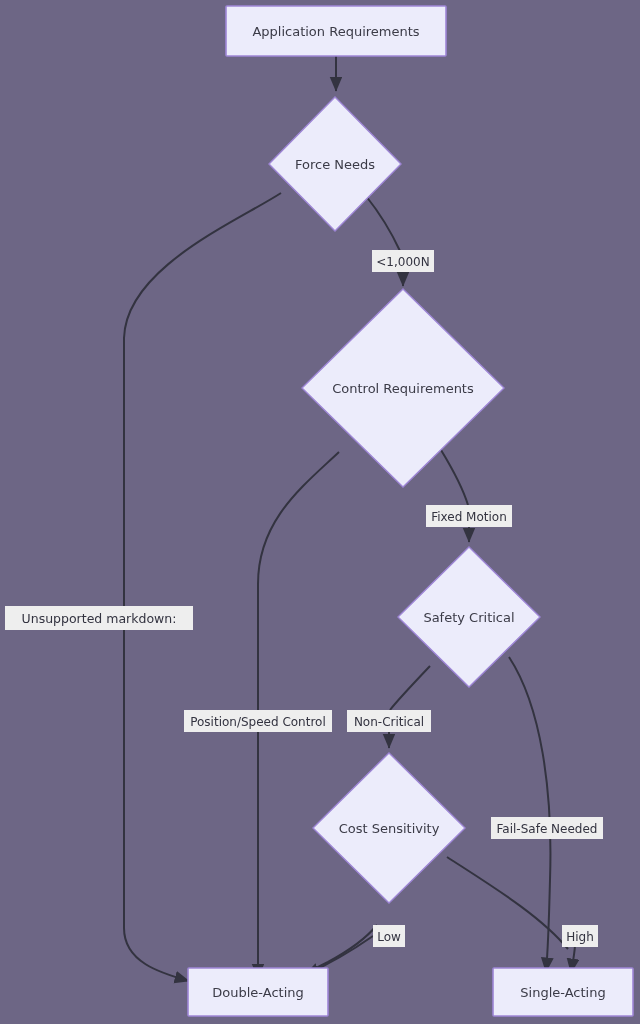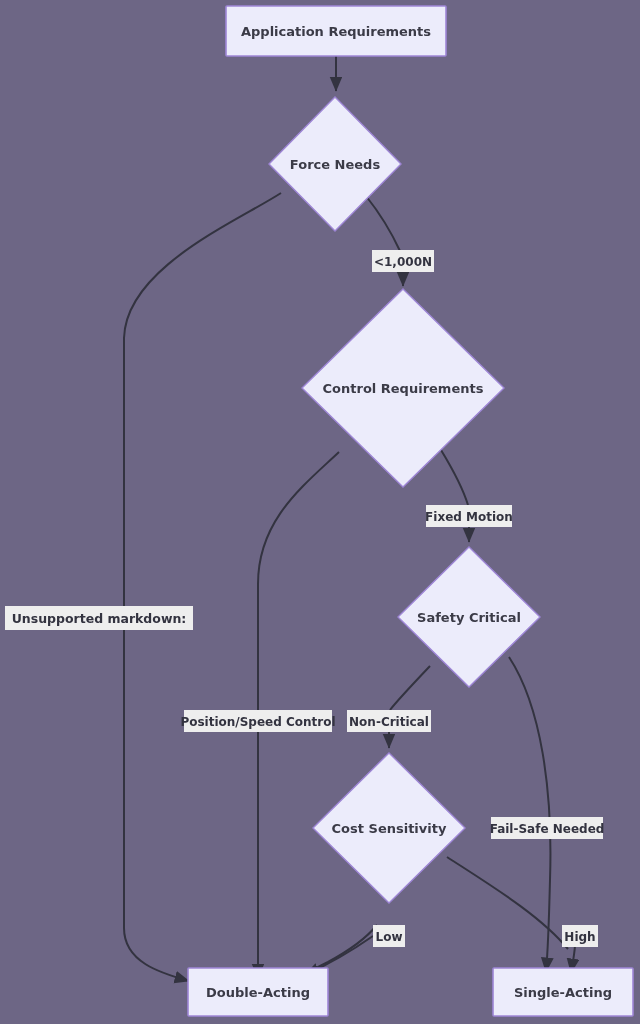--- a/index.html
+++ b/index.html
@@ -11,21 +11,20 @@
     width: 640px;
     height: 1024px;
     overflow: hidden;
     font-family: "DejaVu Sans", sans-serif;
   }
   #diagram-root {
     position: relative;
     width: 640px;
     height: 1024px;
     background: #6d6685;
-    font-weight: bold;
   }
   svg#flowchart {
     display: block;
     width: 640px;
     height: 1024px;
   }
   .node-shape {
     fill: #ececfb;
     stroke: #9e86d6;
     stroke-width: 1.4;

